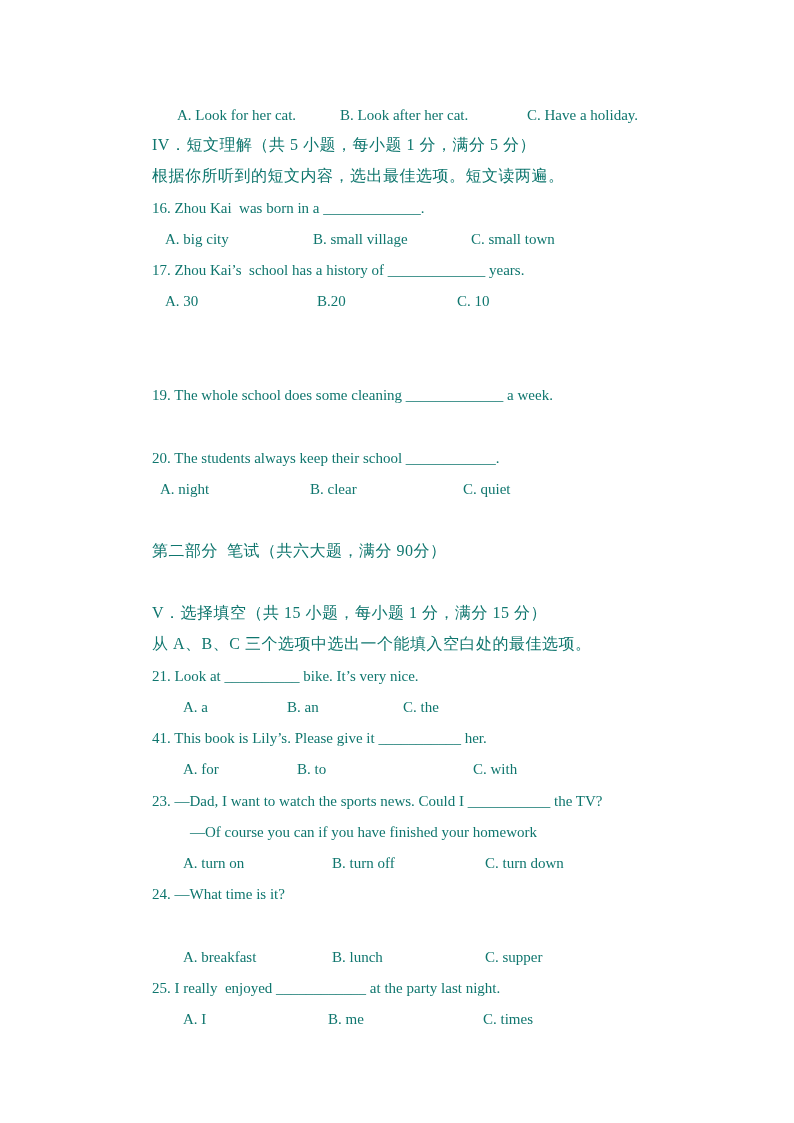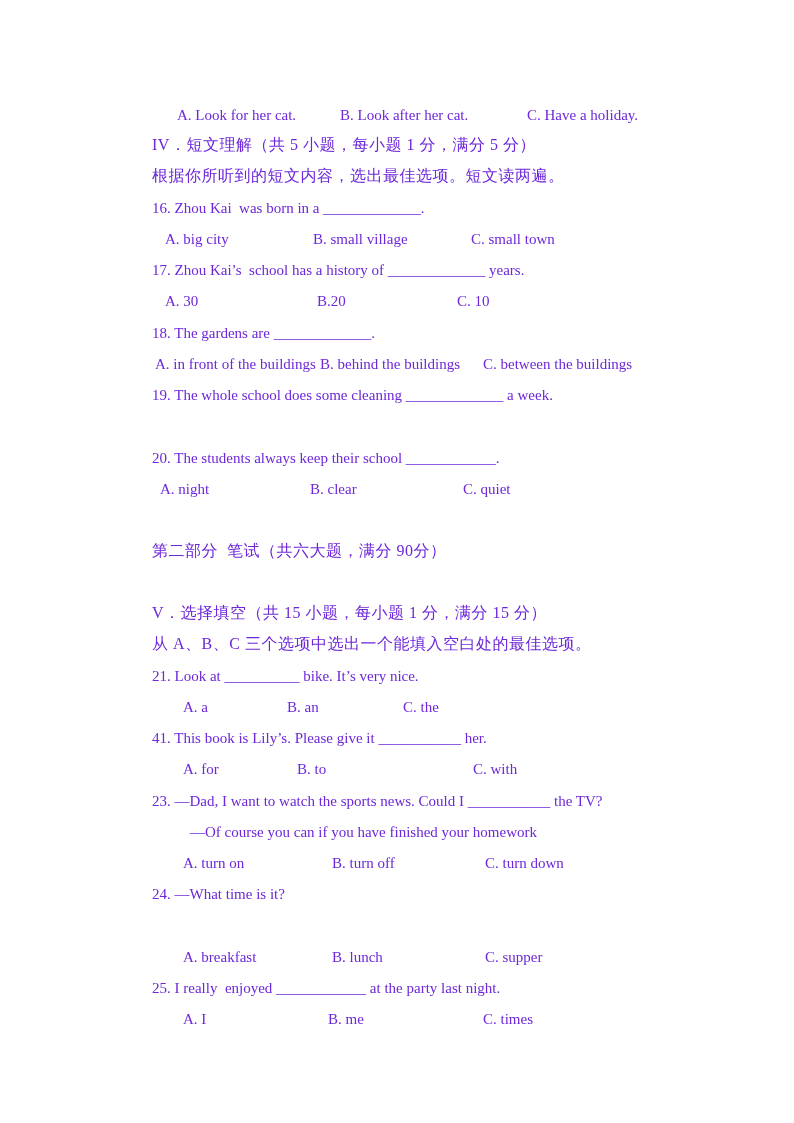--- a/index.html
+++ b/index.html
@@ -5,21 +5,21 @@
   html, body {
     margin: 0;
     padding: 0;
     background: #ffffff;
   }
   .page {
     position: relative;
     width: 794px;
     height: 1107px;
     background: #ffffff;
-    color: #6d28d9;
+    color: #0f766e;
     font-family: "Liberation Serif", "DejaVu Serif", serif;
     font-size: 15px;
     overflow: hidden;
   }
   .line {
     position: absolute;
     left: 0;
     width: 100%;
     height: 22px;
     white-space: pre;
@@ -64,28 +64,20 @@
 
   <div class="line" style="top:259px">
     <span class="txt" style="left:152px">17. Zhou Kai’s  school has a history of _____________ years.</span>
   </div>
   <div class="line" style="top:290px">
     <span class="txt" style="left:165px">A. 30</span>
     <span class="txt" style="left:317px">B.20</span>
     <span class="txt" style="left:457px">C. 10</span>
   </div>
 
-  <div class="line" style="top:322px">
-    <span class="txt" style="left:152px">18. The gardens are _____________.</span>
-  </div>
-  <div class="line" style="top:353px">
-    <span class="txt" style="left:155px">A. in front of the buildings</span>
-    <span class="txt" style="left:320px">B. behind the buildings</span>
-    <span class="txt" style="left:483px">C. between the buildings</span>
-  </div>
 
   <div class="line" style="top:384px">
     <span class="txt" style="left:152px">19. The whole school does some cleaning _____________ a week.</span>
   </div>
 
   <div class="line" style="top:447px">
     <span class="txt" style="left:152px">20. The students always keep their school ____________.</span>
   </div>
   <div class="line" style="top:478px">
     <span class="txt" style="left:160px">A. night</span>

